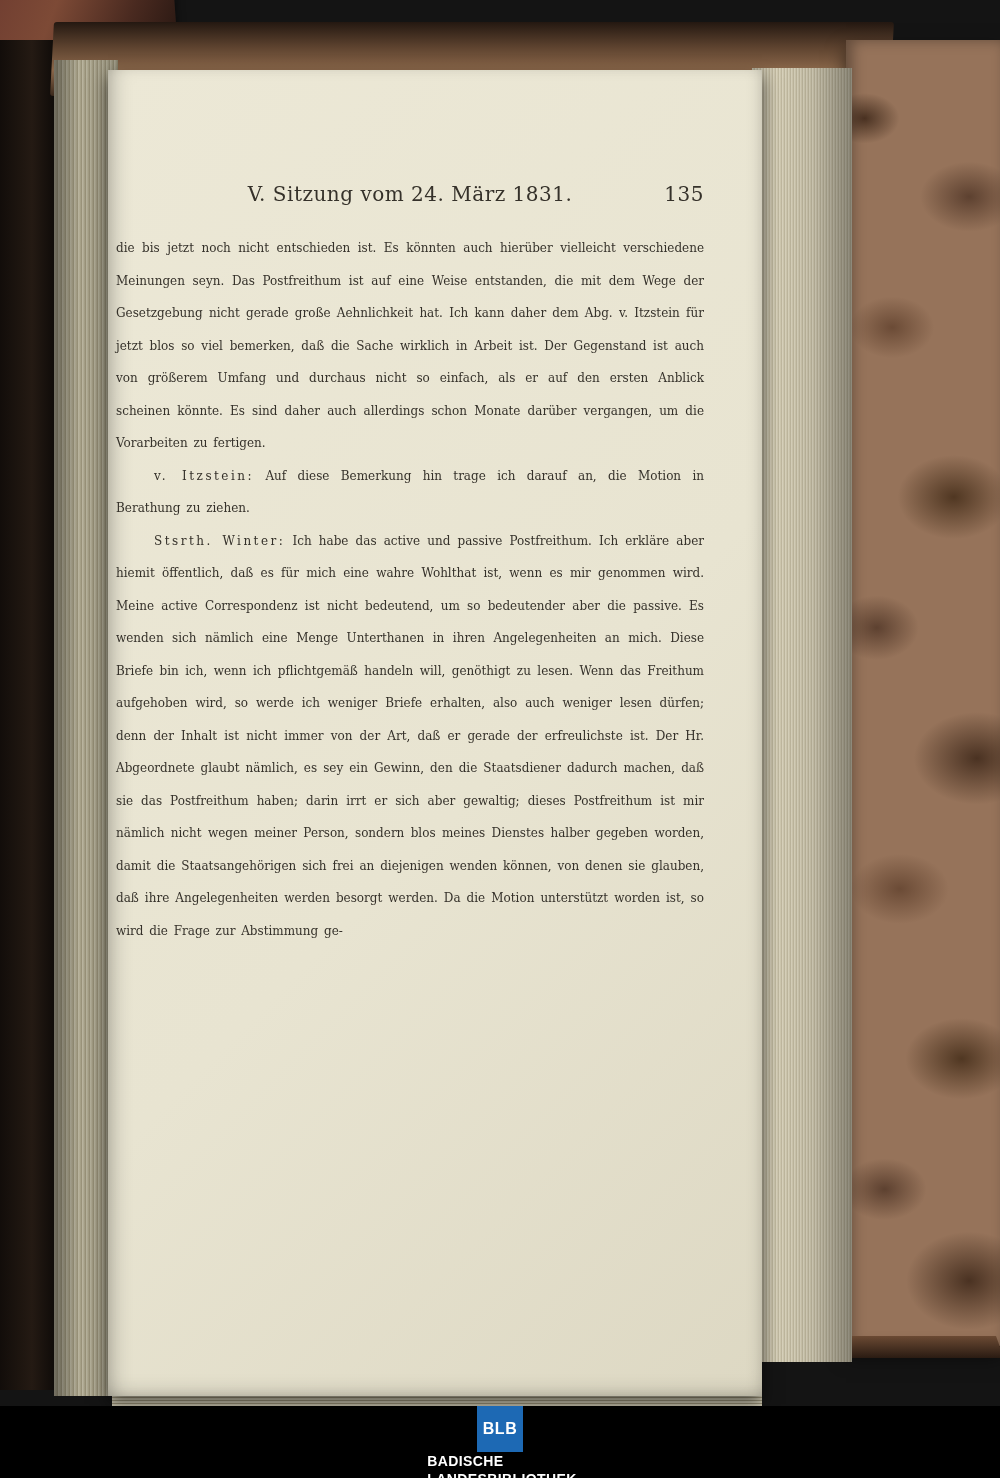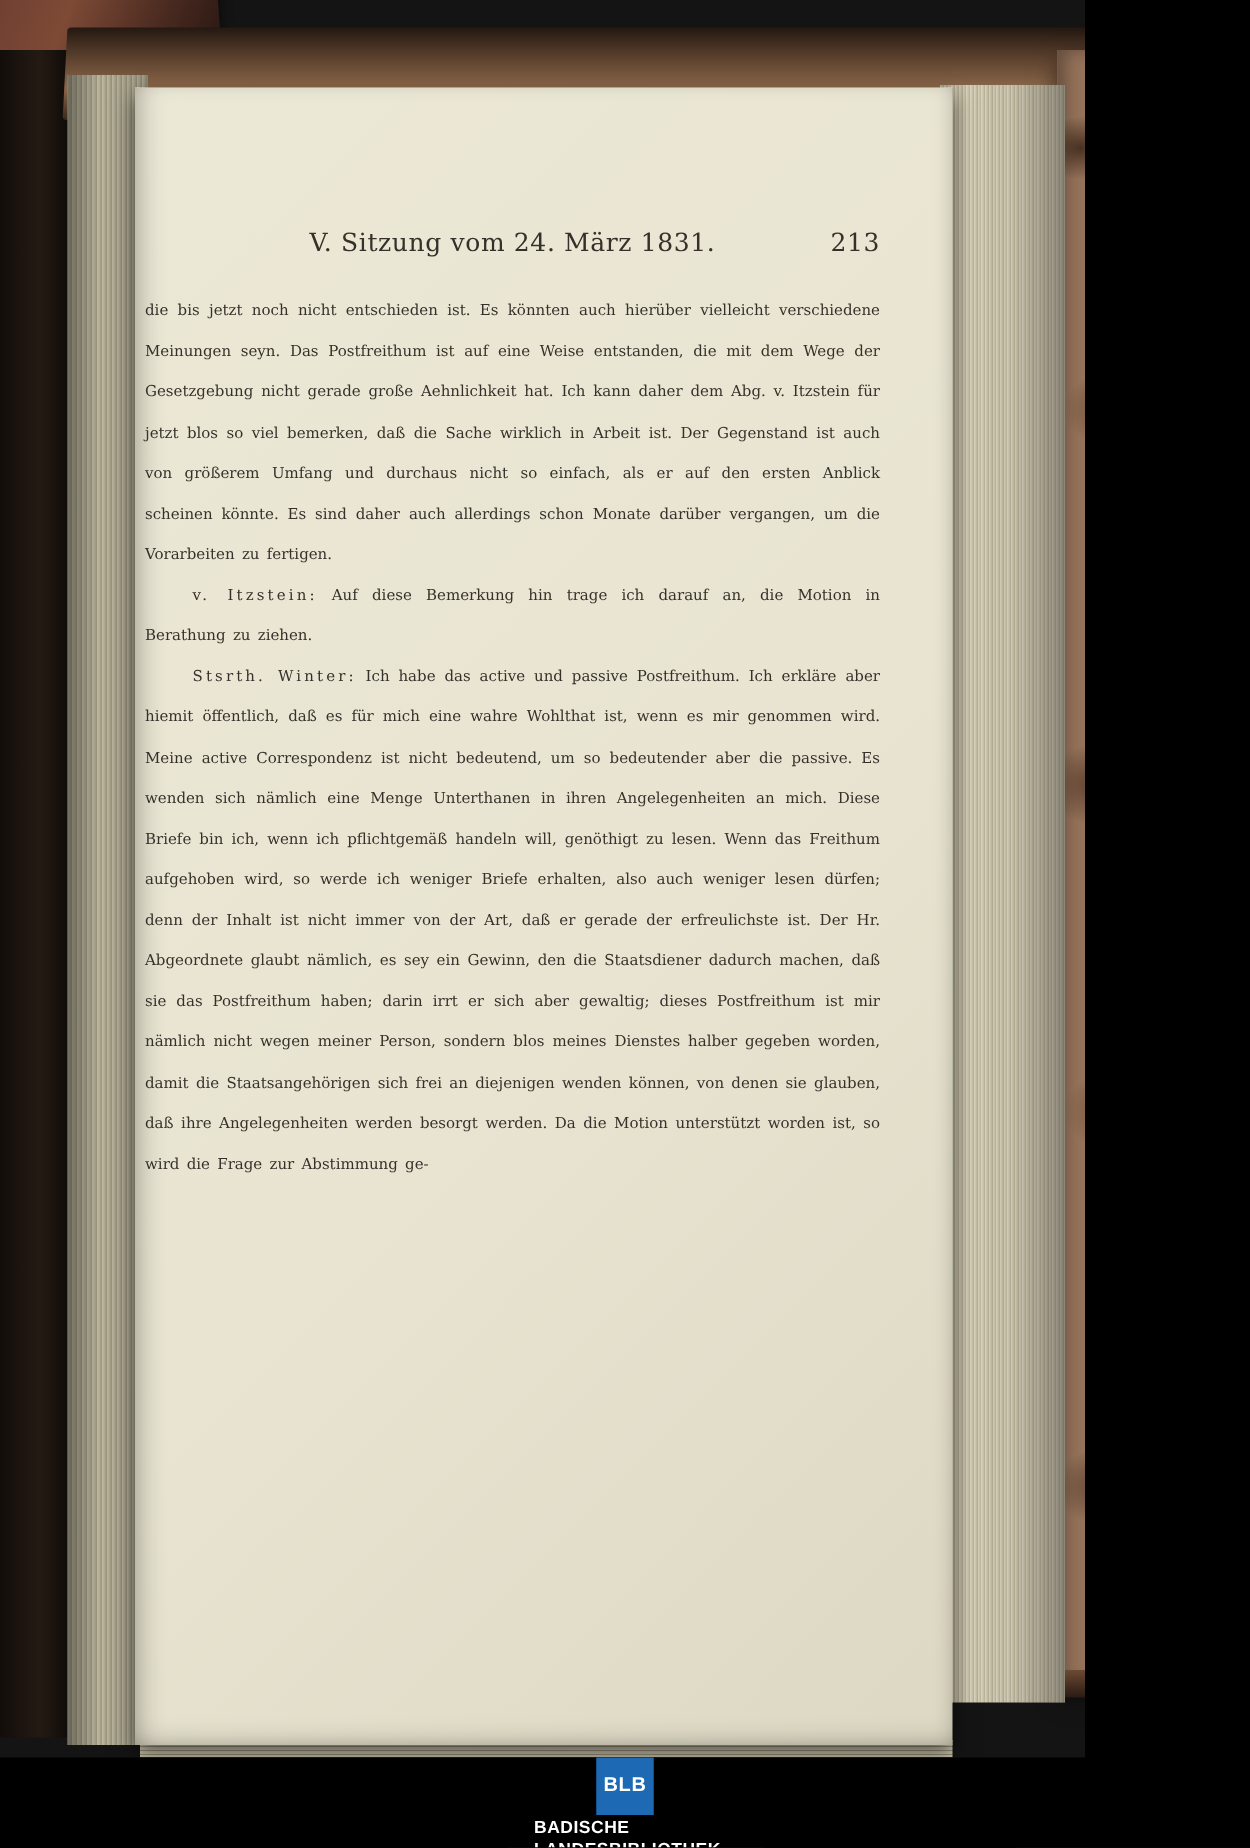--- a/index.html
+++ b/index.html
@@ -1,18 +1,18 @@
 <!DOCTYPE html>
 <html><head>
 <meta charset="utf-8">
 <style>
   * { margin:0; padding:0; box-sizing:border-box; }
   html,body { background:#000; }
   .screen {
-    position:relative; width:868px; height:1478px; overflow:hidden;
+    position:relative; width:1000px; height:1478px; overflow:hidden;
     background:#131313; font-family:"DejaVu Serif", serif;
   }
 
   
   .photo { position:absolute; left:0; top:0; width:1000px; height:1406px; background:#141414; overflow:hidden; }
 
   .cover-corner-topleft {
     position:absolute; left:-14px; top:-16px; width:190px; height:86px;
     background:linear-gradient(115deg,#6e3c30 0%,#7d4a36 35%,#4a2a20 70%,#241510 100%);
     transform:rotate(-4deg); border-radius:6px;
@@ -123,21 +123,21 @@
     <div class="fore-edge"></div>
     <div class="left-edges"></div>
     <div class="bottom-stack"></div>
 
     <div class="book-page">
       <div class="page-content">
 
         <div class="page-head">
           <span></span>
           <span class="title">V. Sitzung vom 24. März 1831.</span>
-          <span class="num">213</span>
+          <span class="num">135</span>
         </div>
 
         <div class="page-body">
           <p><span>die bis jetzt noch nicht entschieden ist. Es könnten auch hierüber vielleicht verschiedene Meinungen seyn. Das Postfreithum ist auf eine Weise entstanden, die mit dem Wege der Gesetzgebung nicht gerade große Aehnlichkeit hat. Ich kann daher dem Abg. v. Itzstein für jetzt blos so viel bemerken, daß die Sache wirklich in Arbeit ist. Der Gegenstand ist auch von größerem Umfang und durchaus nicht so einfach, als er auf den ersten Anblick scheinen könnte. Es sind daher auch allerdings schon Monate darüber vergangen, um die Vorarbeiten zu fertigen.</span></p>
           <p class="indent"><span class="speaker">v. Itzstein:</span> <span>Auf diese Bemerkung hin trage ich darauf an, die Motion in Berathung zu ziehen.</span></p>
           <p class="indent"><span class="speaker">Stsrth. Winter:</span> <span>Ich habe das active und passive Postfreithum. Ich erkläre aber hiemit öffentlich, daß es für mich eine wahre Wohlthat ist, wenn es mir genommen wird. Meine active Correspondenz ist nicht bedeutend, um so bedeutender aber die passive. Es wenden sich nämlich eine Menge Unterthanen in ihren Angelegenheiten an mich. Diese Briefe bin ich, wenn ich pflichtgemäß handeln will, genöthigt zu lesen. Wenn das Freithum aufgehoben wird, so werde ich weniger Briefe erhalten, also auch weniger lesen dürfen; denn der Inhalt ist nicht immer von der Art, daß er gerade der erfreulichste ist. Der Hr. Abgeordnete glaubt nämlich, es sey ein Gewinn, den die Staatsdiener dadurch machen, daß sie das Postfreithum haben; darin irrt er sich aber gewaltig; dieses Postfreithum ist mir nämlich nicht wegen meiner Person, sondern blos meines Dienstes halber gegeben worden, damit die Staatsangehörigen sich frei an diejenigen wenden können, von denen sie glauben, daß ihre Angelegenheiten werden besorgt werden. Da die Motion unterstützt worden ist, so wird die Frage zur Abstimmung ge-</span></p>
         </div>
 
       </div>
     </div>

